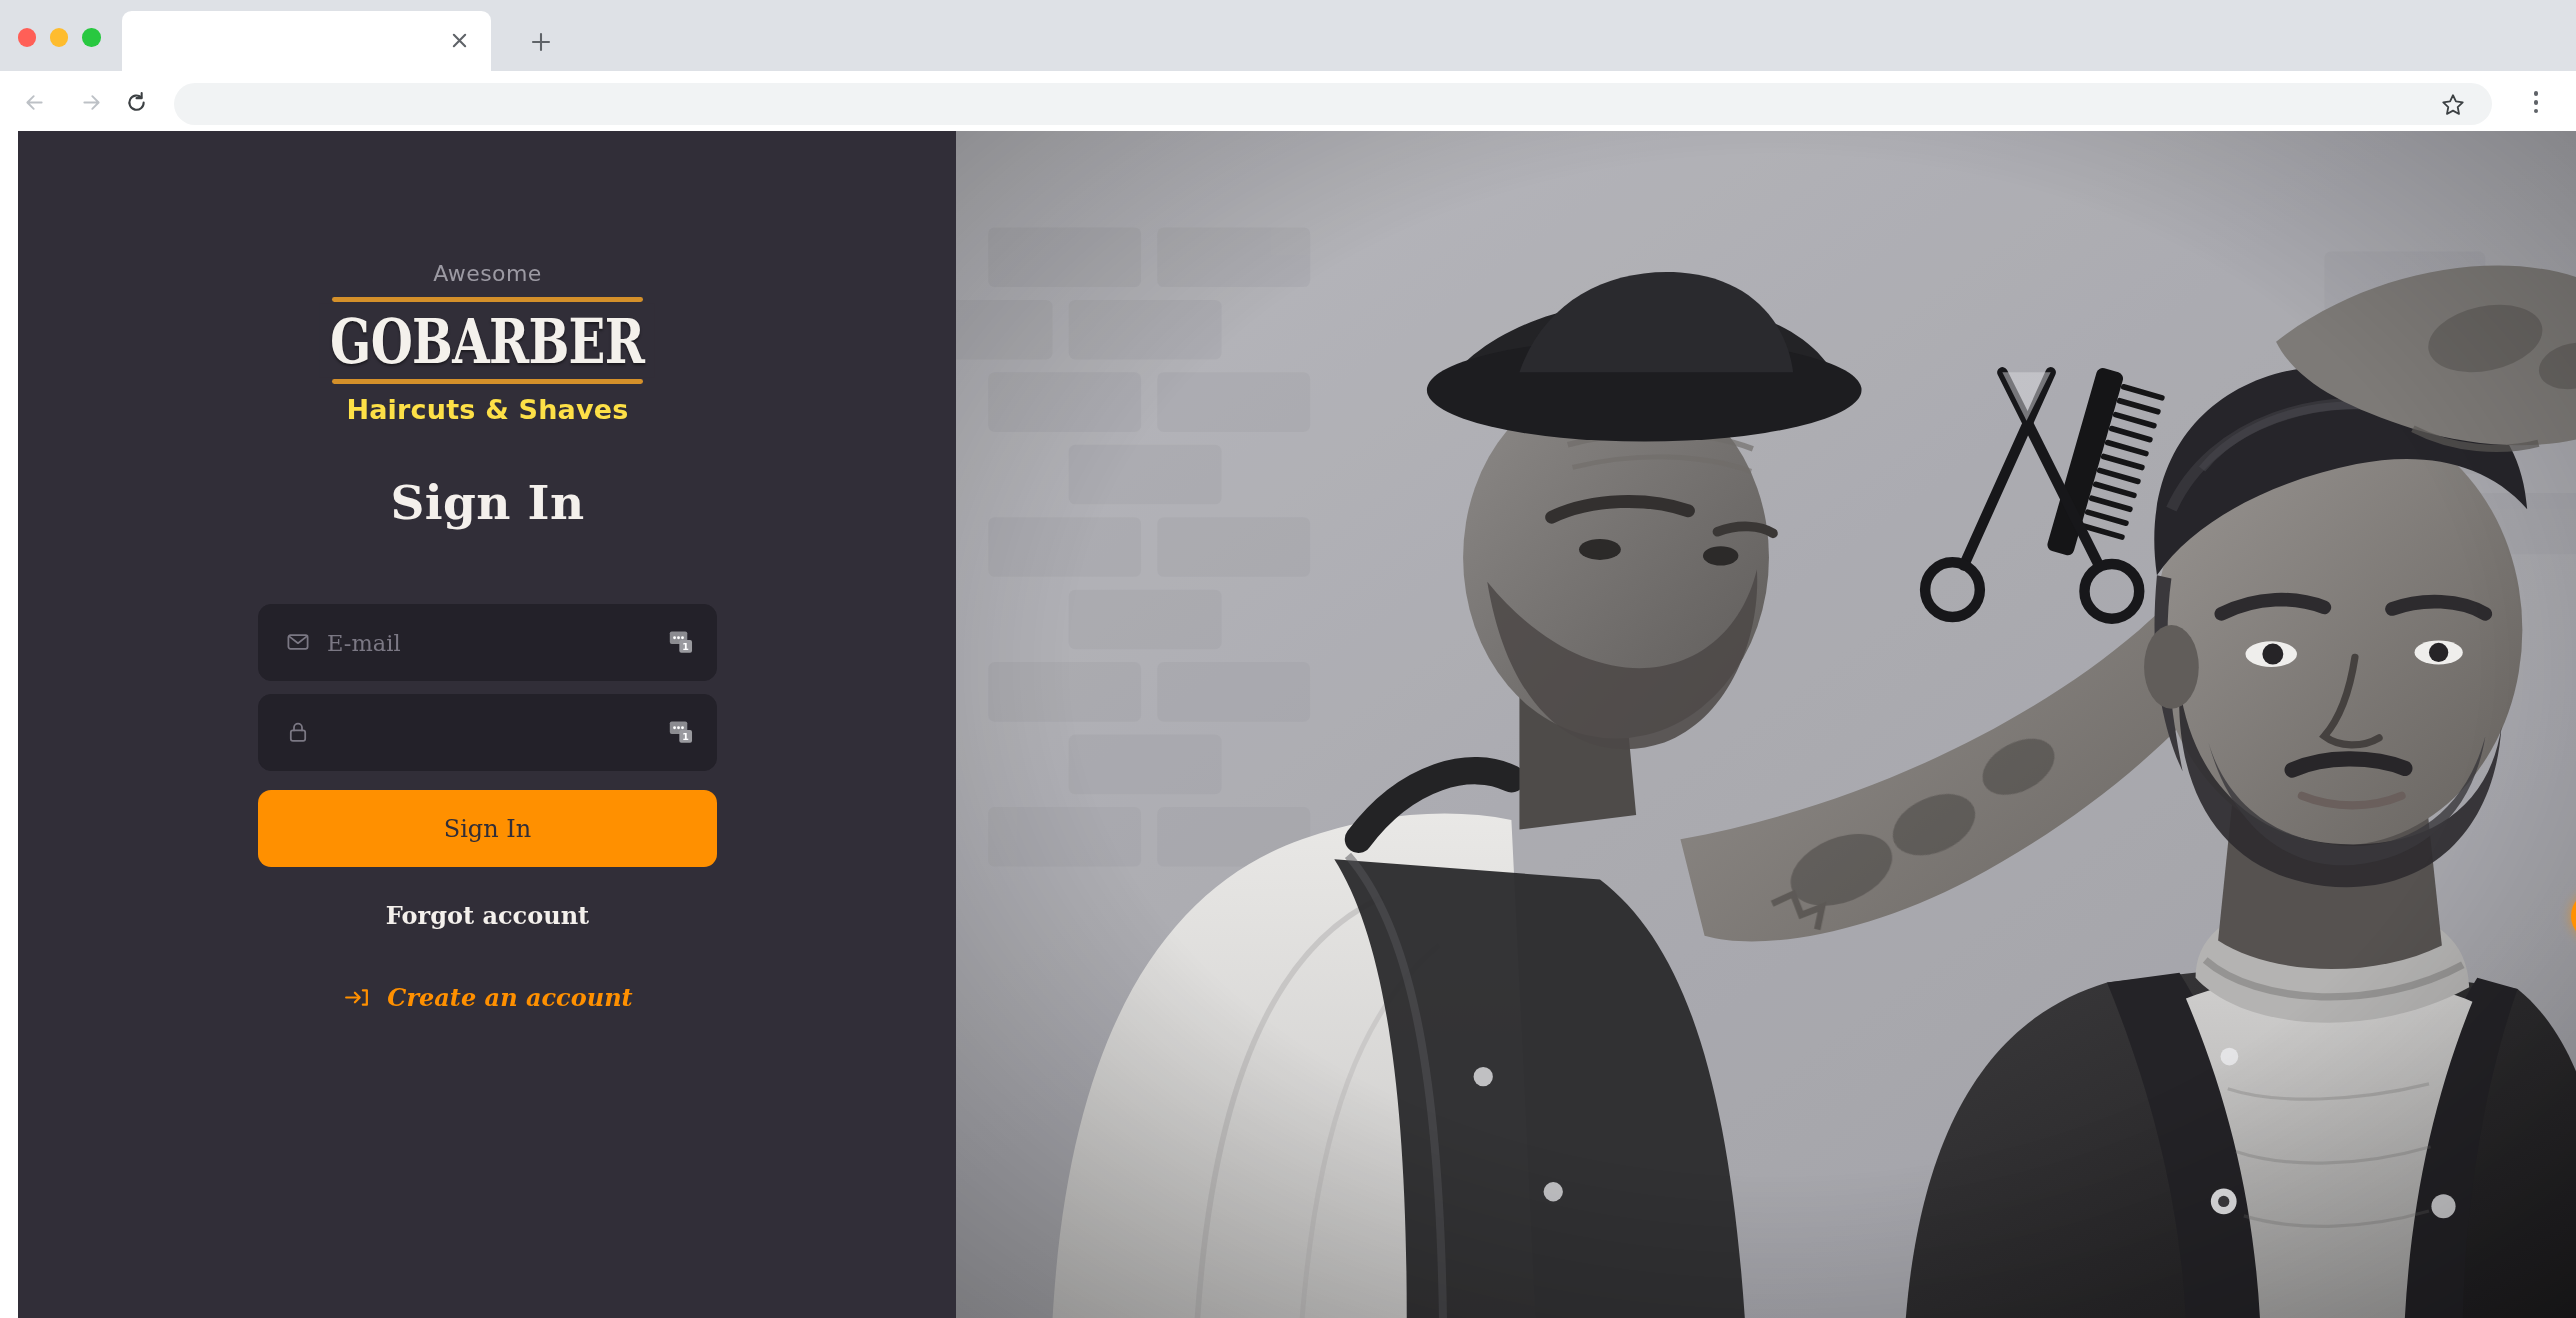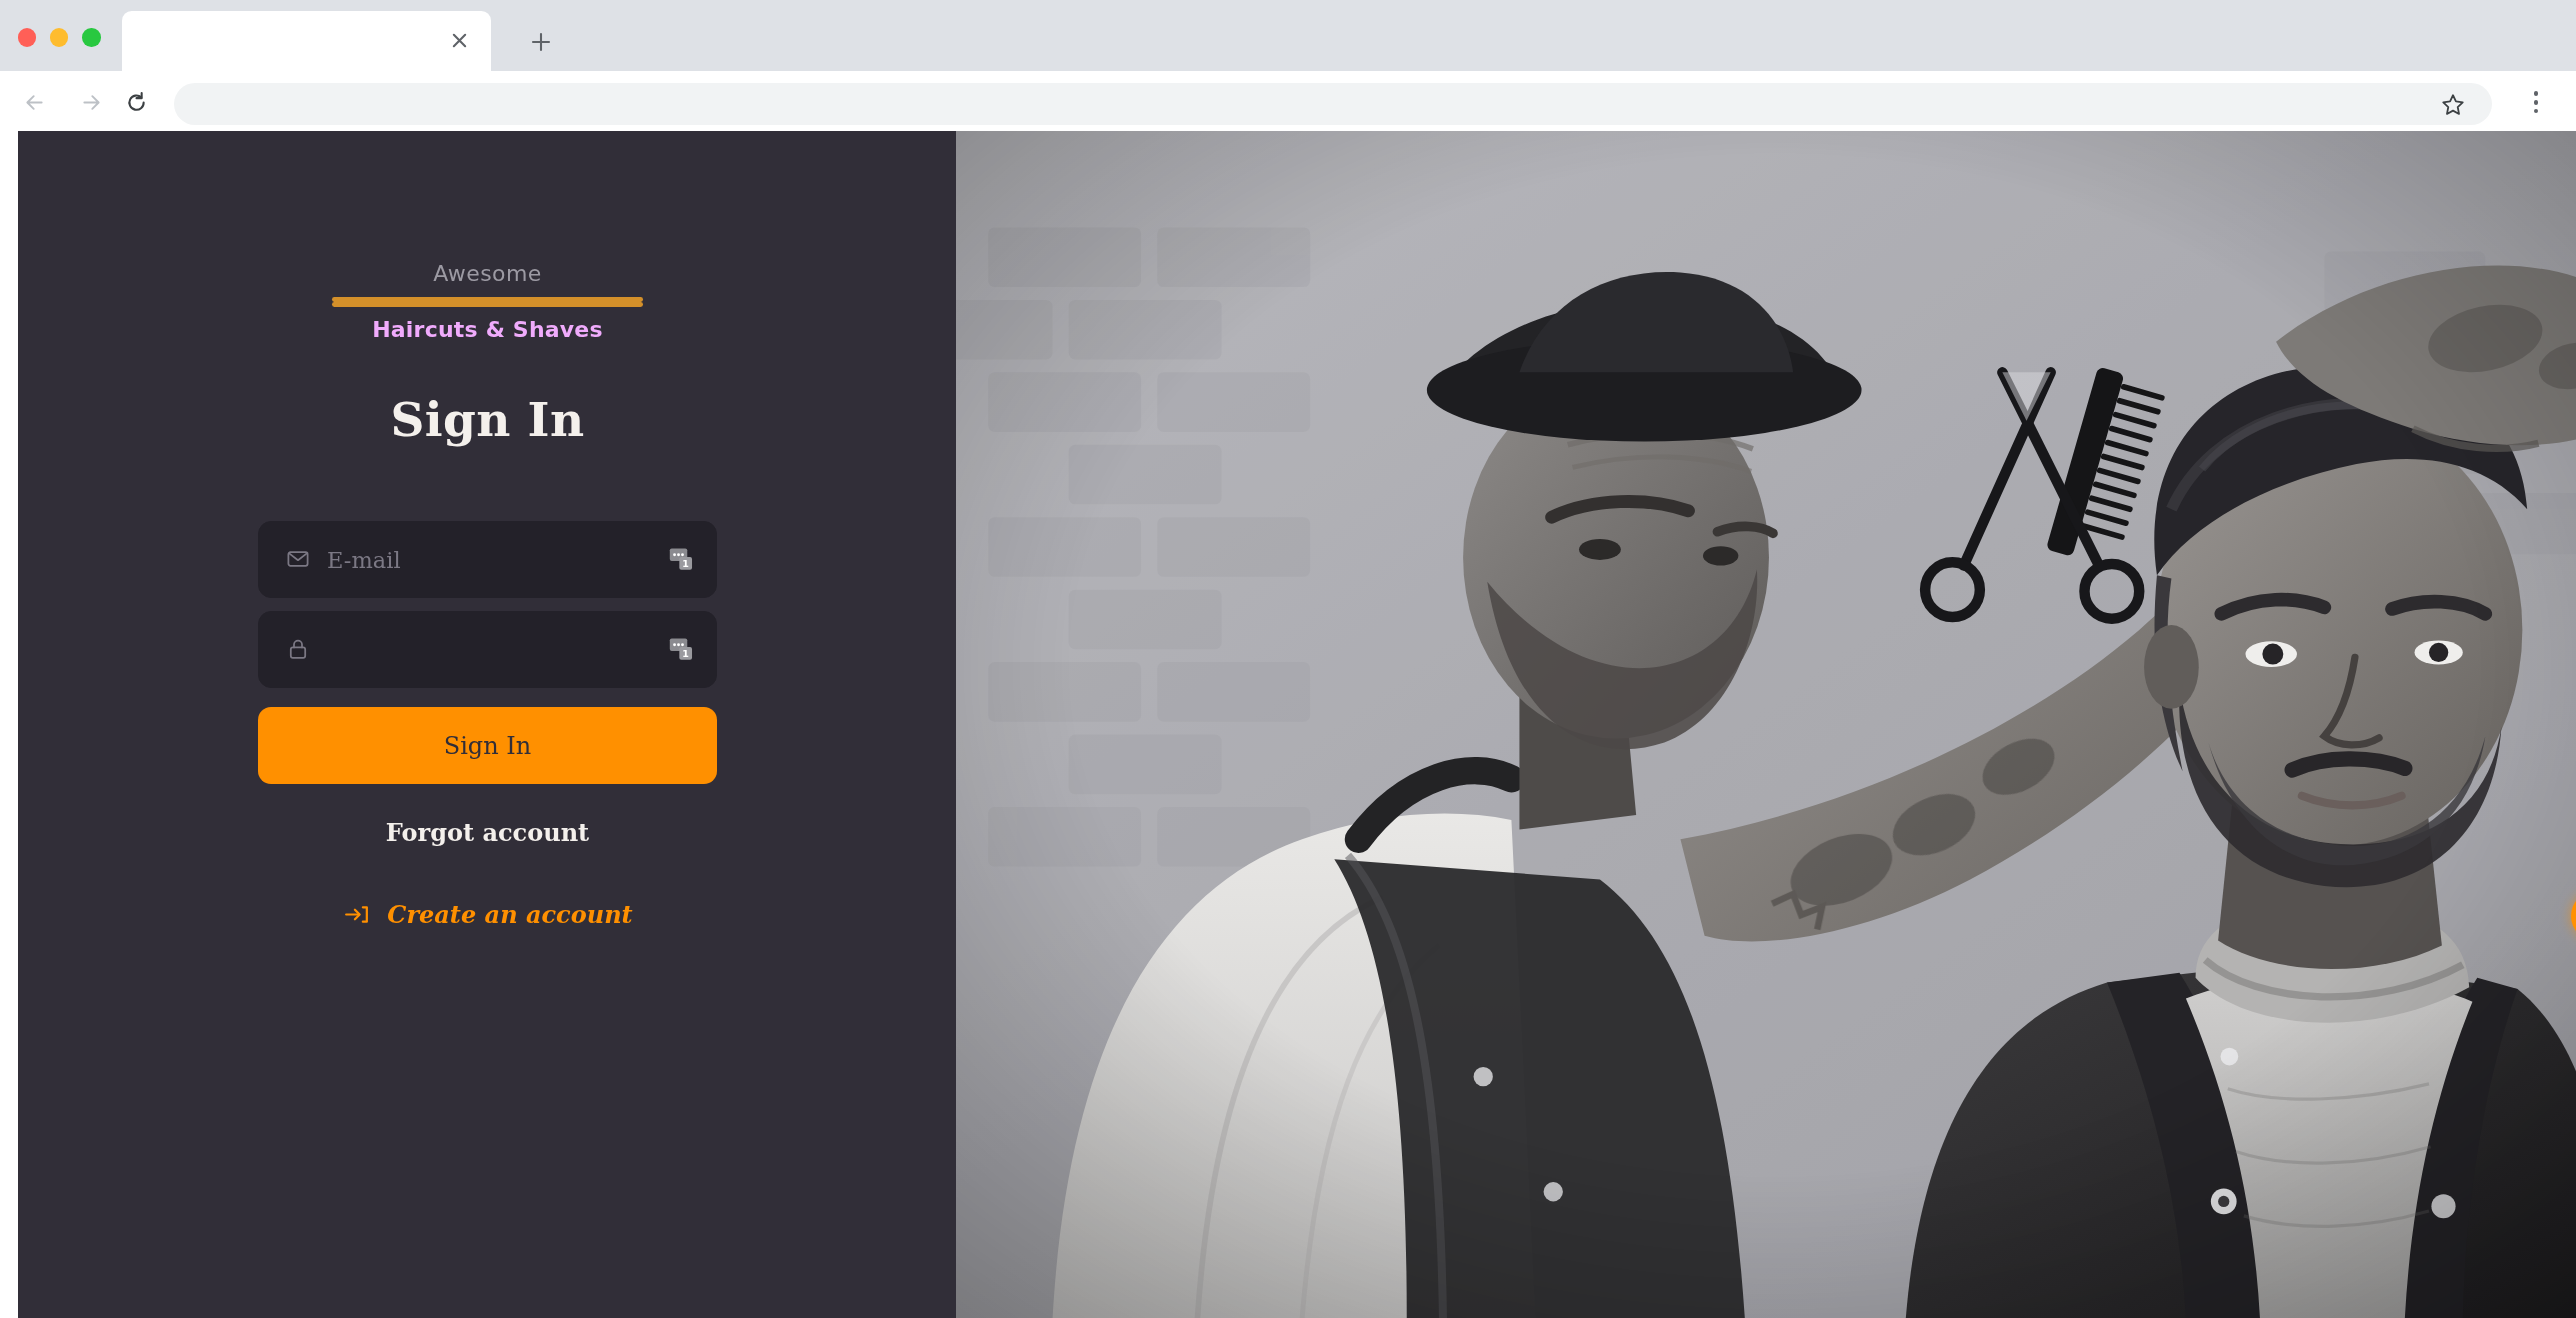--- a/index.html
+++ b/index.html
@@ -233,22 +233,22 @@
     color: #f4f1ec;
     transform: scaleX(0.93) scaleY(1.2);
     text-shadow: 0 1.6px 2.4px rgba(0,0,0,0.45);
     z-index: 2;
     padding: 0 11.3px;
     background: #312e38;
   }
   .logo-bottom-word {
     font-family: "DejaVu Sans", sans-serif;
     font-weight: bold;
-    font-size: 22px;
-    color: #f0abfc;
+    font-size: 27px;
+    color: #fde047;
     margin-top: 10.5px;
     letter-spacing: 0.2px;
   }
 
   
   .signin-heading {
     margin-top: 50px;
     font-family: "DejaVu Serif", serif;
     font-size: 47px;
     color: #f4f0ec;
@@ -460,20 +460,26 @@
   </div>
 
   <div class="page">
 
     <div class="auth-panel">
       <div class="auth-inner">
 
         <div class="logo-block">
           <div class="logo-top-word">Awesome</div>
           <div class="logo-rule"></div>
+          <div class="logo-main-row">
+            <div class="logo-dot logo-dot-left"></div>
+            <div class="logo-dash"></div>
+            <div class="logo-wordmark">GOBARBER</div>
+            <div class="logo-dot logo-dot-right"></div>
+          </div>
           <div class="logo-rule"></div>
           <div class="logo-bottom-word">Haircuts &amp; Shaves</div>
         </div>
 
         <h1 class="signin-heading">Sign In</h1>
 
         <form class="form">
 
           <div class="field">
             <span class="field-icon">

